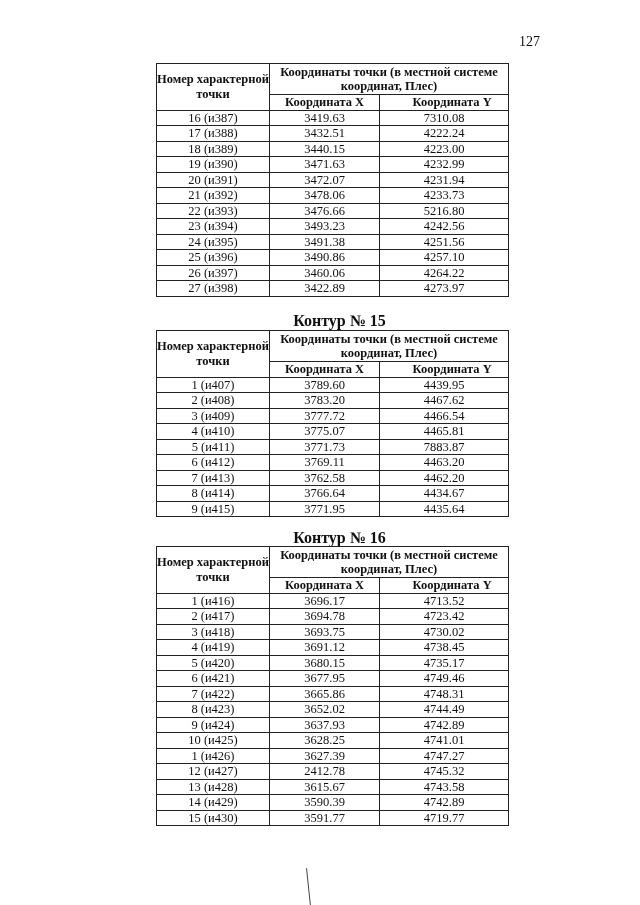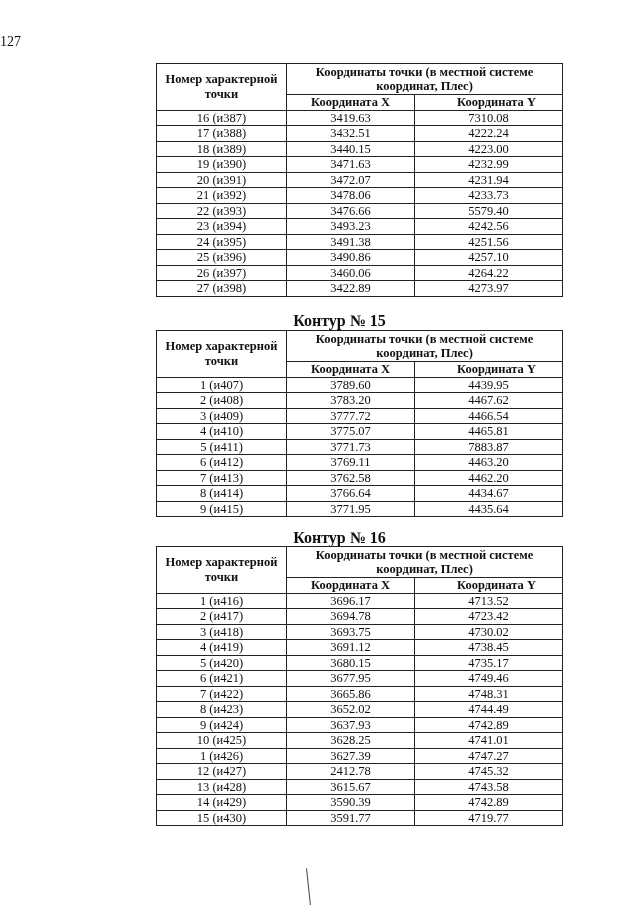--- a/index.html
+++ b/index.html
@@ -1,18 +1,18 @@
 <!DOCTYPE html>
 <html><head>
 <meta charset="utf-8">
 <style>
   html, body { margin:0; padding:0; background:#ffffff; }
   body { width:640px; height:905px; position:relative; overflow:hidden; font-family:"Liberation Serif", "DejaVu Serif", serif; color:#111; }
-  .page-number { position:absolute; top:34px; left:0; width:540px; text-align:left; font-size:14px; }
-  table { position:absolute; left:156px; width:407px; border-collapse:collapse; font-size:12.5px; }
+  .page-number { position:absolute; top:34px; left:0; width:540px; text-align:right; font-size:14px; }
+  table { position:absolute; left:156px; width:353px; border-collapse:collapse; font-size:12.5px; }
   td, th { border:1.5px solid #222; text-align:center; padding:0; line-height:14.5px; height:14.5px; }
   th { font-weight:bold; }
   .col1 { width:122px; }
   .col2 { width:120px; }
   .col3 { width:123px;padding-left:16px; }
   .contour-title { position:absolute; left:156px; width:367px; text-align:center; font-weight:bold; font-size:16px; }
   .mark { position:absolute; left:308px; top:868px; width:2px; height:38px; border-left:1px solid #444; transform:rotate(-6deg); }
 </style>
 </head>
 <body>
@@ -57,21 +57,21 @@
         <td>4231.94</td>
       </tr>
       <tr>
         <td>21 (и392)</td>
         <td>3478.06</td>
         <td>4233.73</td>
       </tr>
       <tr>
         <td>22 (и393)</td>
         <td>3476.66</td>
-        <td>5579.40</td>
+        <td>5216.80</td>
       </tr>
       <tr>
         <td>23 (и394)</td>
         <td>3493.23</td>
         <td>4242.56</td>
       </tr>
       <tr>
         <td>24 (и395)</td>
         <td>3491.38</td>
         <td>4251.56</td>

